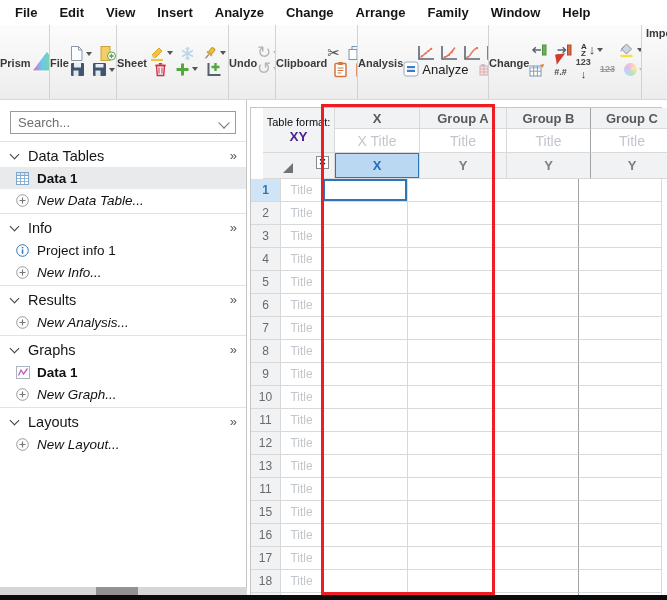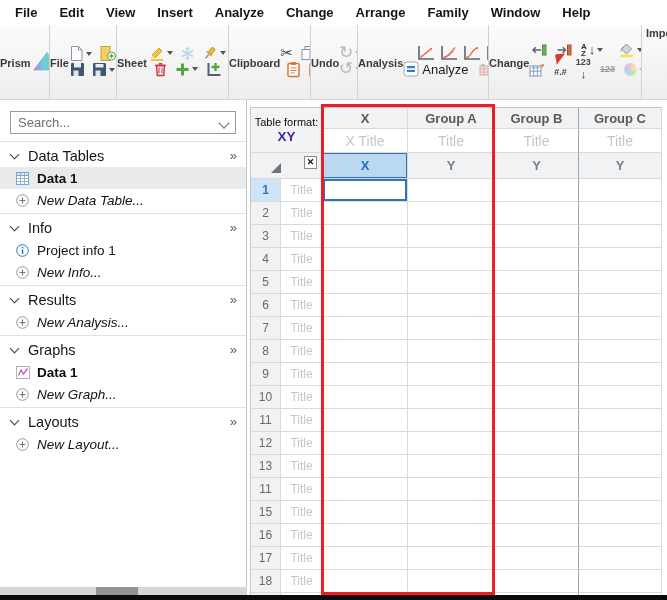--- a/index.html
+++ b/index.html
@@ -61,21 +61,21 @@
   .sitem.newitem{font-style:italic;}
   .sb-scroll{position:absolute;left:0;top:587px;width:247px;height:8px;background:#d6d6d6;}
   .sb-thumb{position:absolute;left:96px;top:0;width:42px;height:8px;background:#929292;}
 
   
   .main{position:absolute;left:248px;top:100px;width:419px;height:500px;background:#fff;}
   .datagrid{position:absolute;left:2px;top:7px;width:411px;border-top:1px solid #c6c6c6;border-left:1px solid #c6c6c6;box-sizing:content-box;}
   .cell{box-sizing:border-box;border-right:1px solid #d9d9d9;border-bottom:1px solid #d9d9d9;
         overflow:hidden;display:flex;align-items:center;justify-content:center;}
   .dg-head{display:flex;}
-  .dg-corner{width:72px;flex:none;}
+  .dg-corner{width:72px;flex:none;margin-left:12px;}
   .corner-format{height:45px;background:#f2f3f4;display:flex;flex-direction:column;align-items:center;justify-content:center;}
   .corner-format .tf{font-size:11px;color:#0c0c0c;line-height:13px;}
   .corner-format .xy{font-size:13.5px;font-weight:700;color:#4c1d95;line-height:15px;}
   .corner-xy{height:26px;background:#f1f2f3;position:relative;}
   .corner-tri{position:absolute;left:20px;bottom:5px;width:0;height:0;
         border-left:10px solid transparent;border-bottom:10px solid #707478;}
   .corner-x{position:absolute;right:5px;top:3px;width:13px;height:13px;background:#fff;border:1px solid #8a8a8a;
         box-sizing:border-box;font-size:9px;font-weight:700;color:#111;display:flex;align-items:center;justify-content:center;line-height:9px;}
   .hcol{display:flex;flex-direction:column;flex:none;}
   .hname{height:21px;background:#f1f2f3;font-size:13px;font-weight:600;color:#595959;}
@@ -231,20 +231,38 @@
           <div class="tbtn">
             <svg width="17" height="16" viewBox="0 0 17 16">
               <path d="M3.5 2v12h12" fill="none" stroke="#55606c" stroke-width="2"></path>
               <path d="M10.5 2v8 M6.5 6h8" stroke="#55a63f" stroke-width="2.4"></path>
             </svg>
           </div>
         </div>
       </div>
     </div>
 
+    <div class="sec" style="width:47px">
+      <div class="sec-label">Undo</div>
+      <div class="rows">
+        <div class="trow">
+          <div class="tbtn">
+            <span class="glyph dis" style="font-size:17px">↻</span>
+            <span class="dd dis"></span>
+          </div>
+        </div>
+        <div class="trow">
+          <div class="tbtn">
+            <span class="glyph dis" style="font-size:17px">↺</span>
+            <span class="dd dis"></span>
+          </div>
+        </div>
+      </div>
+    </div>
+
     <div class="sec" style="width:82px">
       <div class="sec-label">Clipboard</div>
       <div class="rows">
         <div class="trow">
           <div class="tbtn">
             <span class="glyph">✂</span>
           </div>
           <div class="tbtn">
             <svg width="15" height="16" viewBox="0 0 15 16">
               <rect x="5" y="1.5" width="8" height="10" fill="#eef4fb" stroke="#7d93ad"></rect>
@@ -266,38 +284,20 @@
               <path d="M4.5 7h6 M4.5 9.5h6 M4.5 12h4" stroke="#d4763a" stroke-width="1"></path>
             </svg>
           </div>
           <div class="tbtn">
             <svg width="15" height="17" viewBox="0 0 15 17">
               <rect x="2" y="2.5" width="11" height="13" rx="1" fill="#ffffff" stroke="#d4763a" stroke-width="1.5"></rect>
               <rect x="5" y="1" width="5" height="3" rx="1" fill="#d4763a"></rect>
               <path d="M4.5 7h6 M4.5 9.5h6 M4.5 12h4" stroke="#d4763a" stroke-width="1"></path>
             </svg>
             <span class="dd"></span>
-          </div>
-        </div>
-      </div>
-    </div>
-
-    <div class="sec" style="width:47px">
-      <div class="sec-label">Undo</div>
-      <div class="rows">
-        <div class="trow">
-          <div class="tbtn">
-            <span class="glyph dis" style="font-size:17px">↻</span>
-            <span class="dd dis"></span>
-          </div>
-        </div>
-        <div class="trow">
-          <div class="tbtn">
-            <span class="glyph dis" style="font-size:17px">↺</span>
-            <span class="dd dis"></span>
           </div>
         </div>
       </div>
     </div>
 
     <div class="sec" style="width:131px">
       <div class="sec-label">Analysis</div>
       <div class="rows">
         <div class="trow" style="gap:4px">
           <div class="tbtn">

